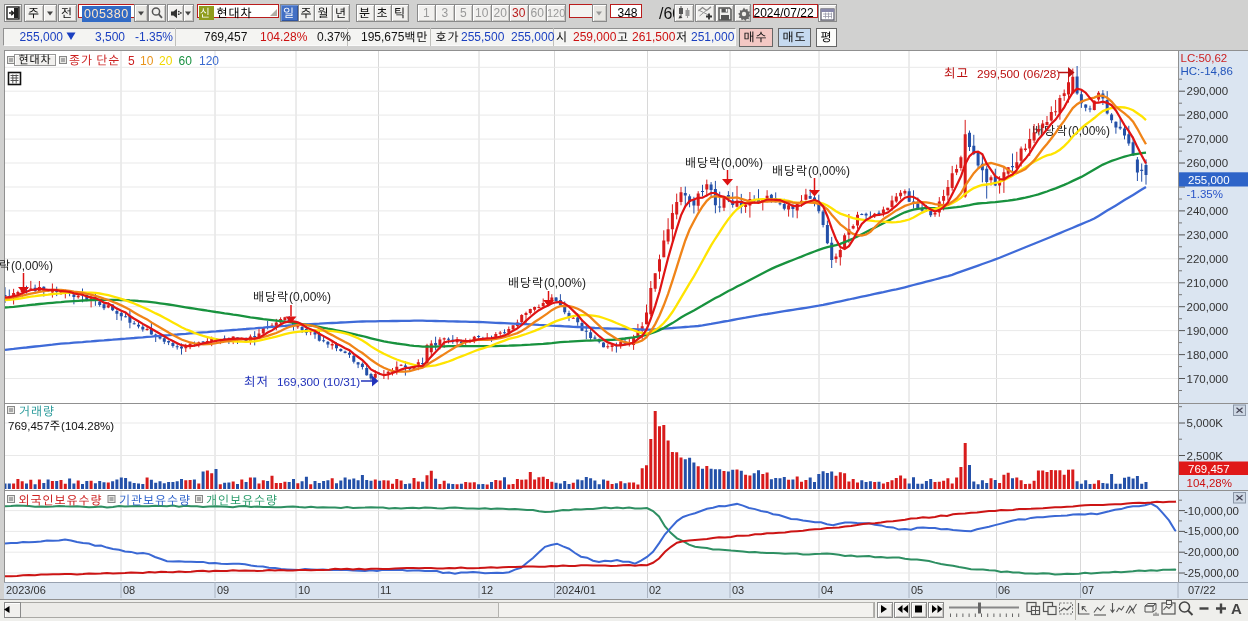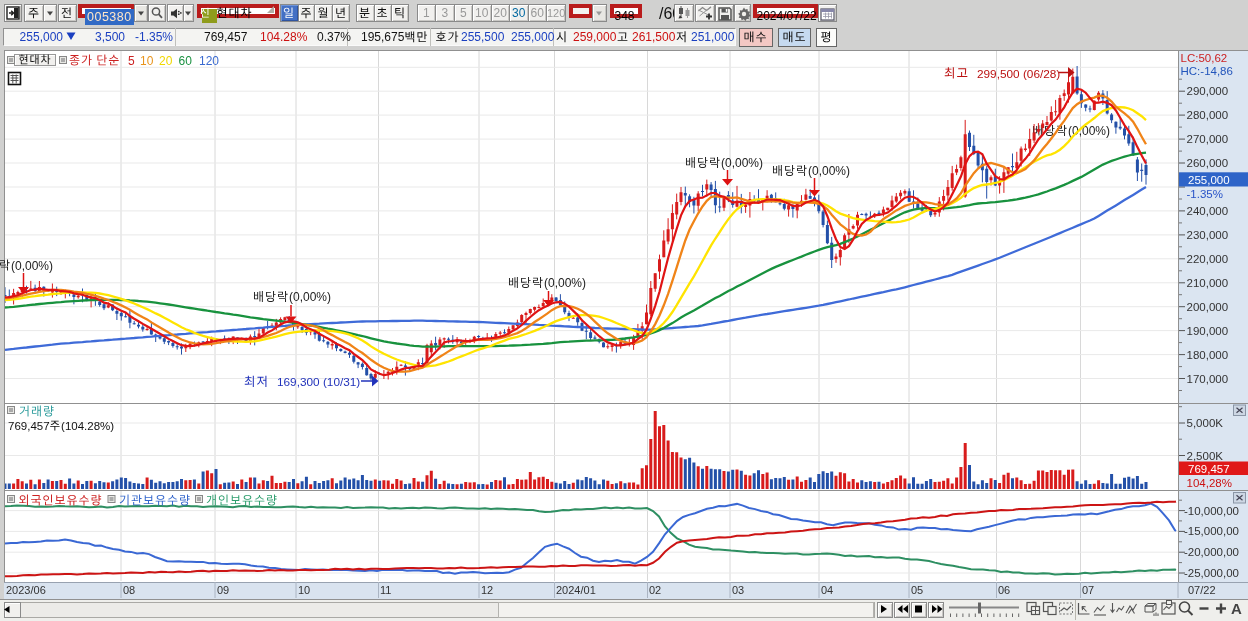--- a/index.html
+++ b/index.html
@@ -1,18 +1,18 @@
 <!DOCTYPE html>
 <html><head><meta charset="utf-8"><style>
 *{margin:0;padding:0;box-sizing:border-box}
 html,body{width:1248px;height:621px;overflow:hidden}
 body{font-family:"Liberation Sans",sans-serif;background:#d1d1d0;position:relative;will-change:transform}
 .ab{position:absolute}
 .b3{position:absolute;background:#f1f0ee;border:1px solid #8a8a8a;box-shadow:inset 1px 1px 0 #fff,inset -1px -1px 0 #c9c8c5;font-size:12px;color:#111;text-align:center;line-height:16px;height:18px;top:4px}
-.fld{position:absolute;background:#fff;border:4px solid #b91c1c;height:14px;top:4px;font-size:12px;line-height:16px}
+.fld{position:absolute;background:#fff;border:1px solid #b91c1c;height:14px;top:4px;font-size:12px;line-height:16px}
 .da{width:0;height:0;border-left:3.5px solid transparent;border-right:3.5px solid transparent;border-top:4.5px solid #444;position:absolute;left:50%;top:50%;transform:translate(-50%,-40%)}
 </style></head>
 <body>
 <div class="ab" style="left:0;top:0;width:1248px;height:27px;background:#d1d1d0">
  <div class="b3" style="left:3.5px;width:18px">
       <svg width="14" height="14" viewBox="0 0 14 14" style="position:absolute;left:1px;top:1px">
         <rect x="1" y="1" width="12" height="12" fill="#fff" stroke="#222" stroke-width="1.4"></rect>
         <rect x="8" y="2" width="4.5" height="10" fill="#222"></rect>
         <path d="M3 7h4M5.2 4.8L7.5 7 5.2 9.2" stroke="#222" stroke-width="1.5" fill="none"></path>
       </svg>
@@ -54,21 +54,21 @@
  <div class="b3" style="left:314px;width:19px"></div>
  <div class="b3" style="left:332px;width:17.5px"></div>
  <div class="b3" style="left:355.5px;width:19px"></div>
  <div class="b3" style="left:373.5px;width:18px"></div>
  <div class="b3" style="left:390.5px;width:18.5px"></div>
  <div class="b3" style="left:416.5px;width:19.5px;color:#999">1</div>
  <div class="b3" style="left:435px;width:19.5px;color:#999">3</div>
  <div class="b3" style="left:453.5px;width:19.5px;color:#999">5</div>
  <div class="b3" style="left:472px;width:19.5px;color:#999">10</div>
  <div class="b3" style="left:490.5px;width:19.5px;color:#999">20</div>
- <div class="b3" style="left:509px;width:19.5px;color:#0369a1">30</div>
+ <div class="b3" style="left:509px;width:19.5px;color:#b91c1c">30</div>
  <div class="b3" style="left:527.5px;width:19.5px;color:#999">60</div>
  <div class="b3" style="left:546px;width:19.5px;color:#999;font-size:11px">120</div>
  <div class="fld" style="left:569px;width:24px;background:#f3f3f1"></div>
  <div class="b3" style="left:592px;width:14.5px;background:#e8e7e3">
       <span class="da" style="border-top-color:#999"></span>
     </div>
  <div class="fld" style="left:609.5px;width:32px;text-align:right;padding-right:3px">348</div>
  <div class="ab" style="left:659px;top:5px;font-size:16px;color:#111">/600</div>
  <div class="b3" style="left:674px;width:20px">
       <svg width="17" height="16" viewBox="0 0 17 16" style="position:absolute;left:1px;top:0px">

